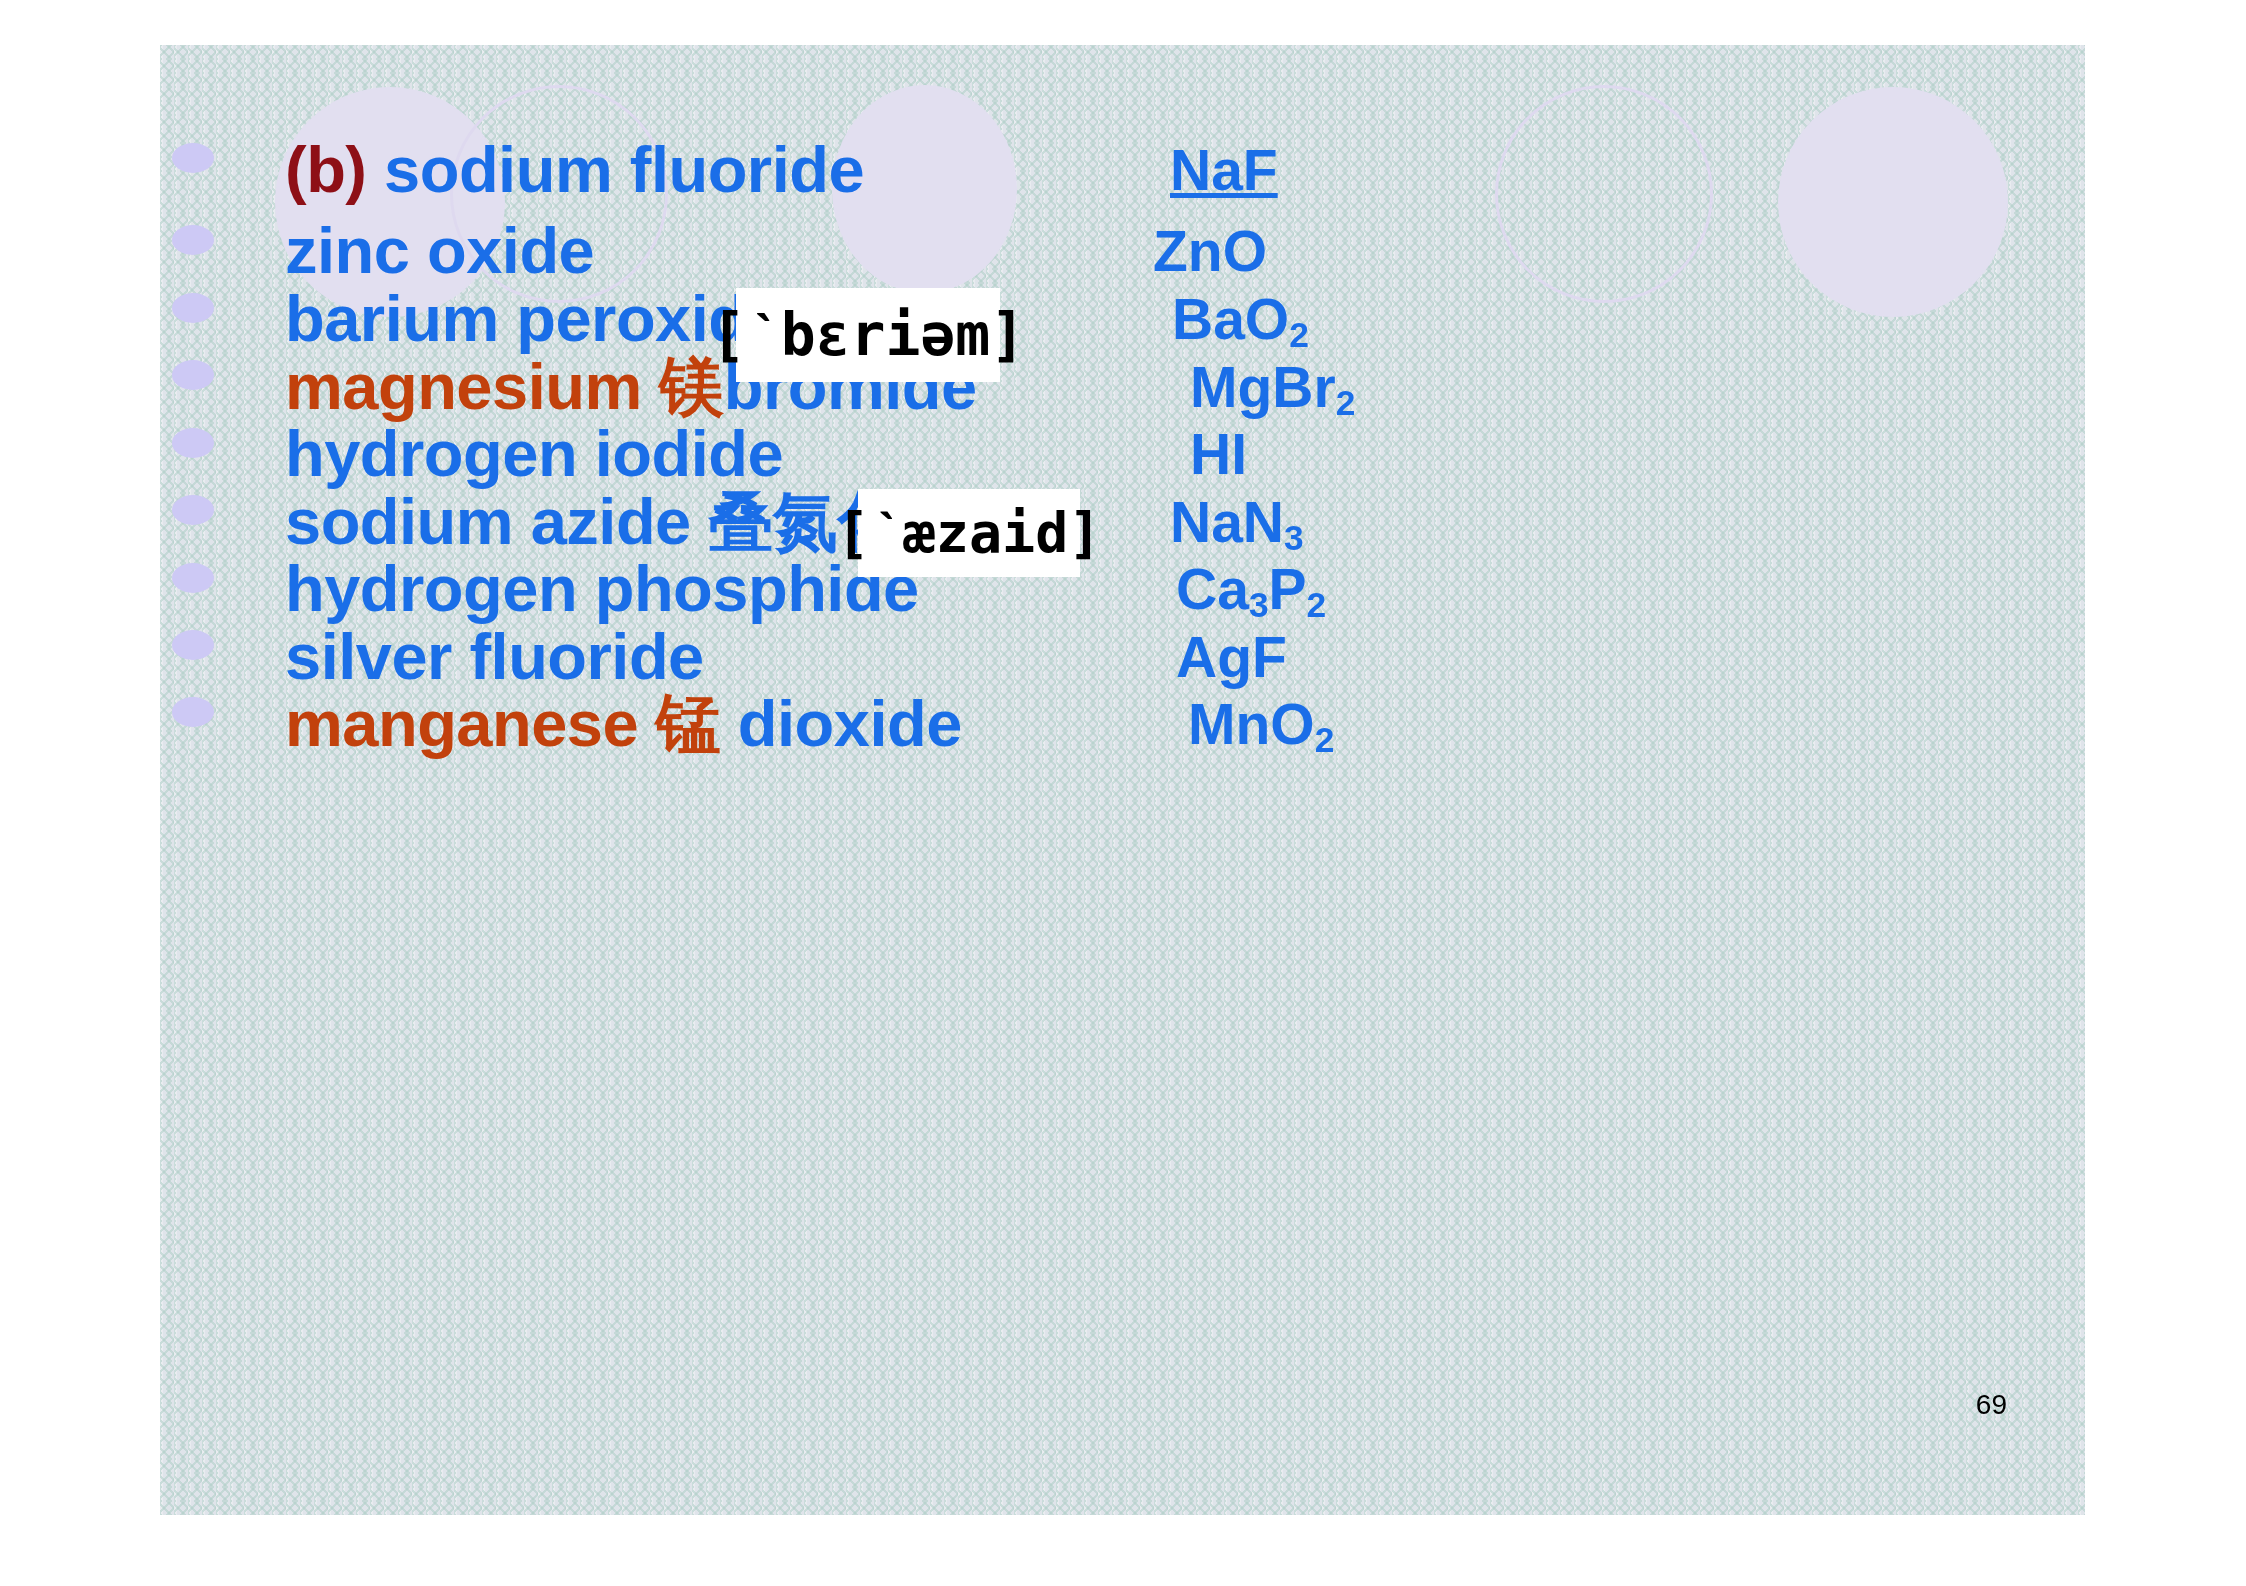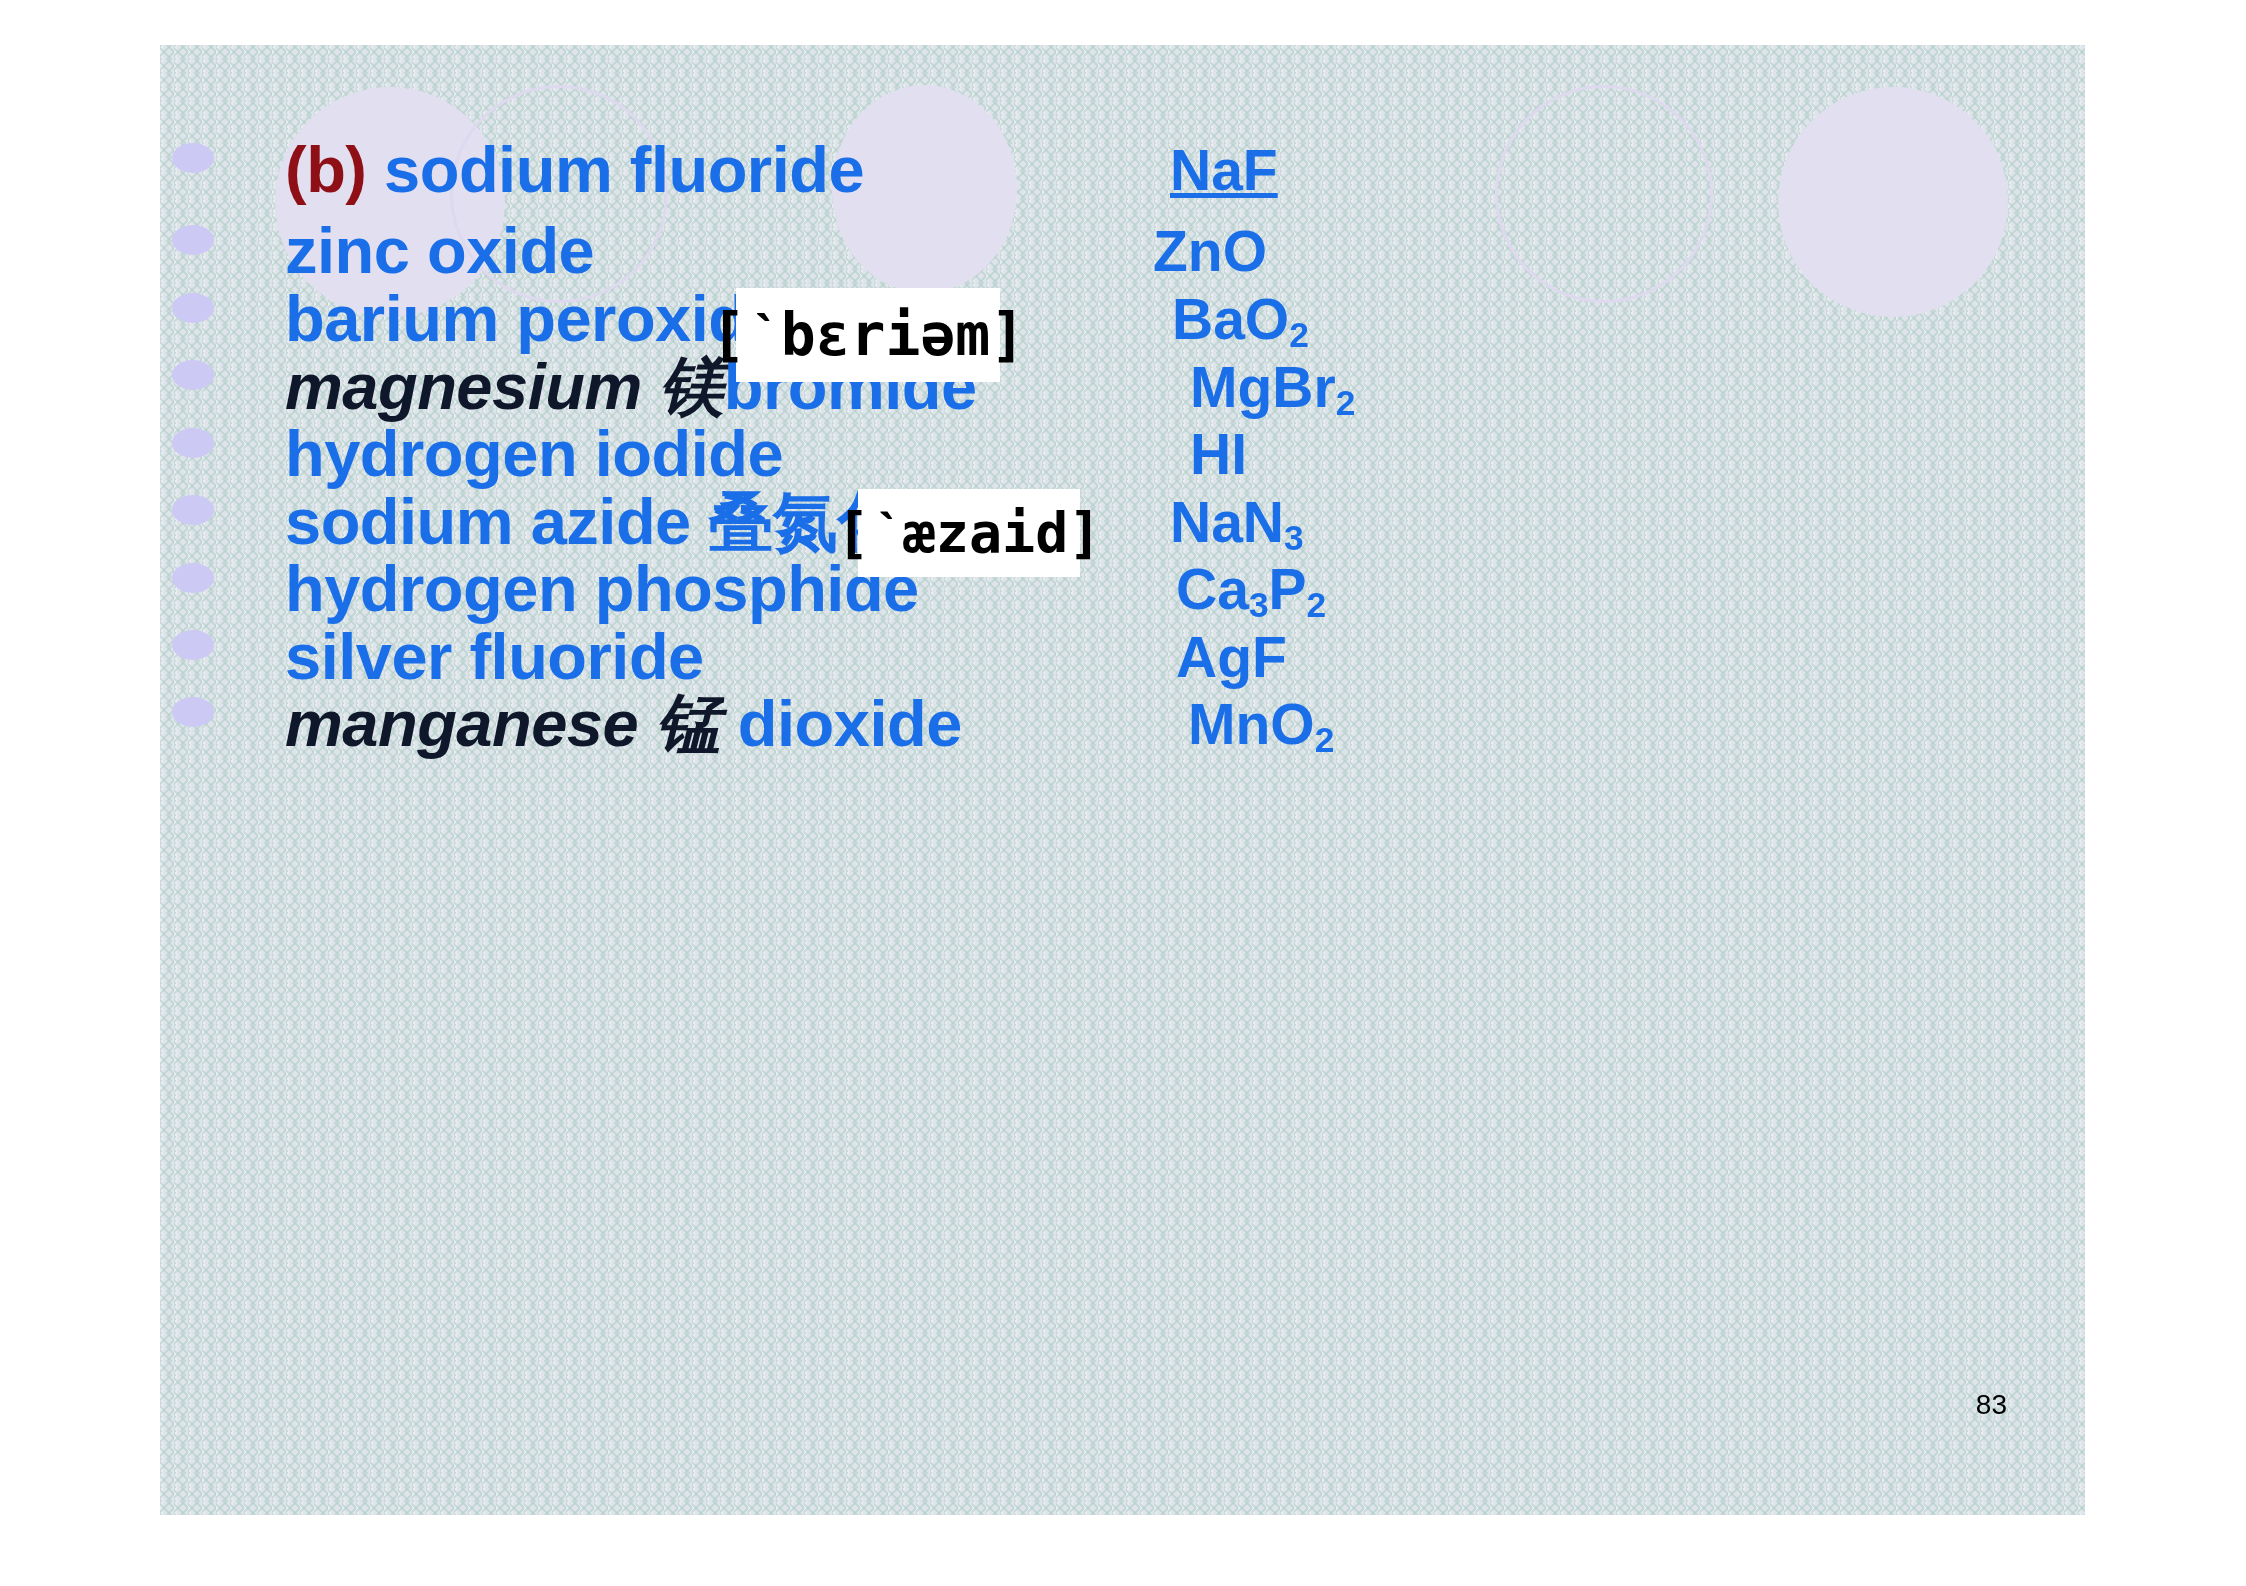--- a/index.html
+++ b/index.html
@@ -87,21 +87,21 @@
   }
   .row-formula {
     position: absolute;
     top: 0;
     white-space: nowrap;
     font-size: 57px;
     font-weight: bold;
     line-height: 86px;
   }
   .c-blue   { color: #1a6ee8; }
-  .c-orange { color: #0f172a; font-style: italic; }
+  .c-orange { color: #c2410c; }
   .c-dark   { color: #8e0f16; }
   .cn { font-family: "DejaVu Sans", "Liberation Sans", sans-serif; }
   sub {
     font-size: 0.62em;
     vertical-align: -0.22em;
     line-height: 0;
   }
 
   
   .phon {
@@ -229,15 +229,15 @@
     </div>
     <div class="row-formula c-blue" style="left:1028px;">
       <span>MnO</span><sub>2</sub>
     </div>
   </div>
 
   <div class="phon" style="left:576px; top:243px; width:264px; height:94px; font-size:58px;">[ˋbɛriəm]</div>
 
   <div class="phon" style="left:698px; top:444px; width:222px; height:88px; font-size:55px;">[ˋæzaid]</div>
 
-  <div id="page-number">83</div>
+  <div id="page-number">69</div>
 
 </div>
 
 </body></html>

